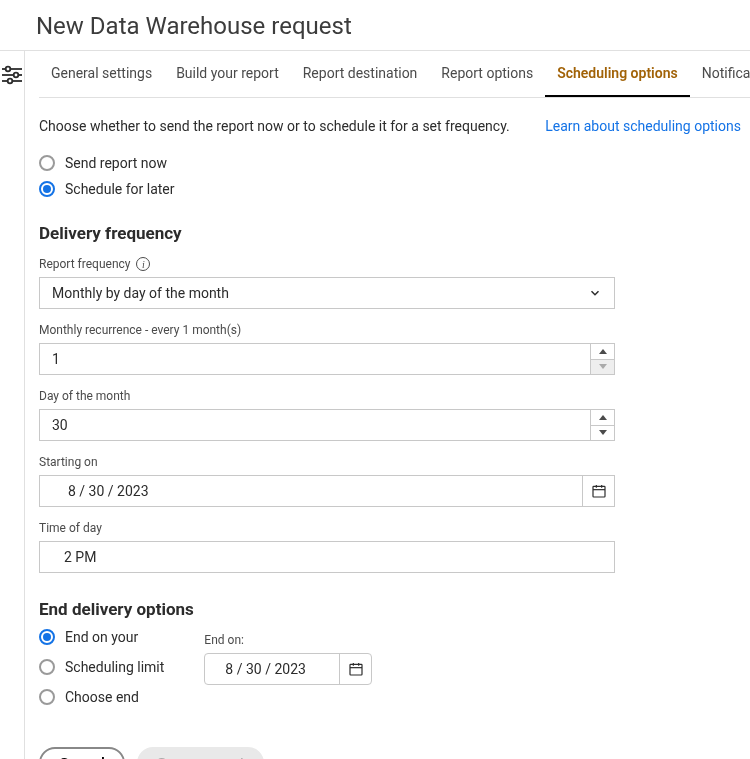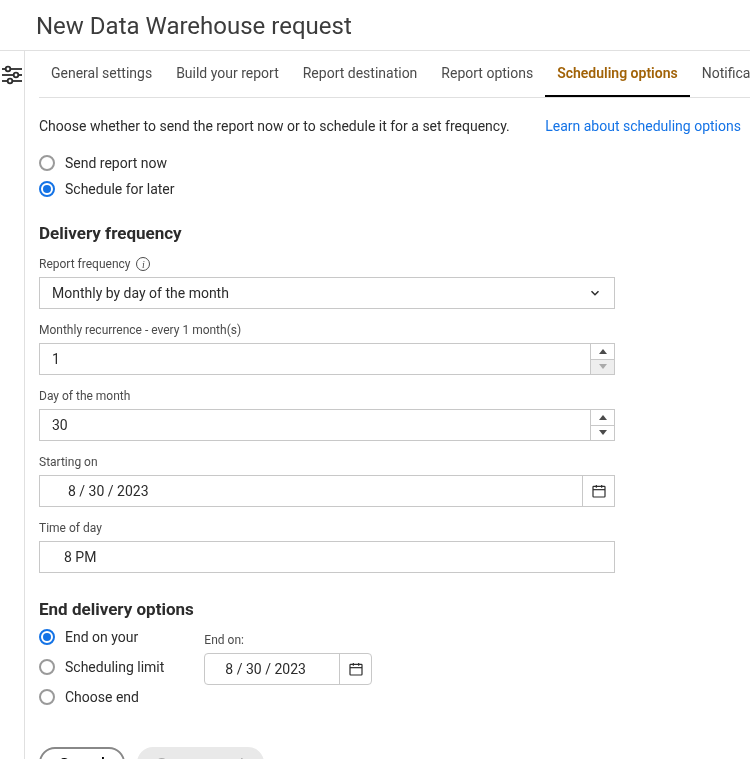--- a/index.html
+++ b/index.html
@@ -310,21 +310,21 @@
             <line x1="17" y1="14" x2="17" y2="14"></line>
           <line x1="7" y1="18" x2="7" y2="18"></line>
             <line x1="12" y1="18" x2="12" y2="18"></line>
             <line x1="17" y1="18" x2="17" y2="18"></line>
         </svg>
       </span>
     </div>
 
     <div class="field-label">Time of day</div>
     <div class="text-box">
-      <span style="padding-left:12px">8  PM</span>
+      <span style="padding-left:12px">2  PM</span>
     </div>
 
     <div class="section-head">End delivery options</div>
 
     <div class="end-section">
       <div class="end-radios">
         <div class="radio-row">
           <span class="radio checked"></span>
           <span>End on your</span>
         </div>

